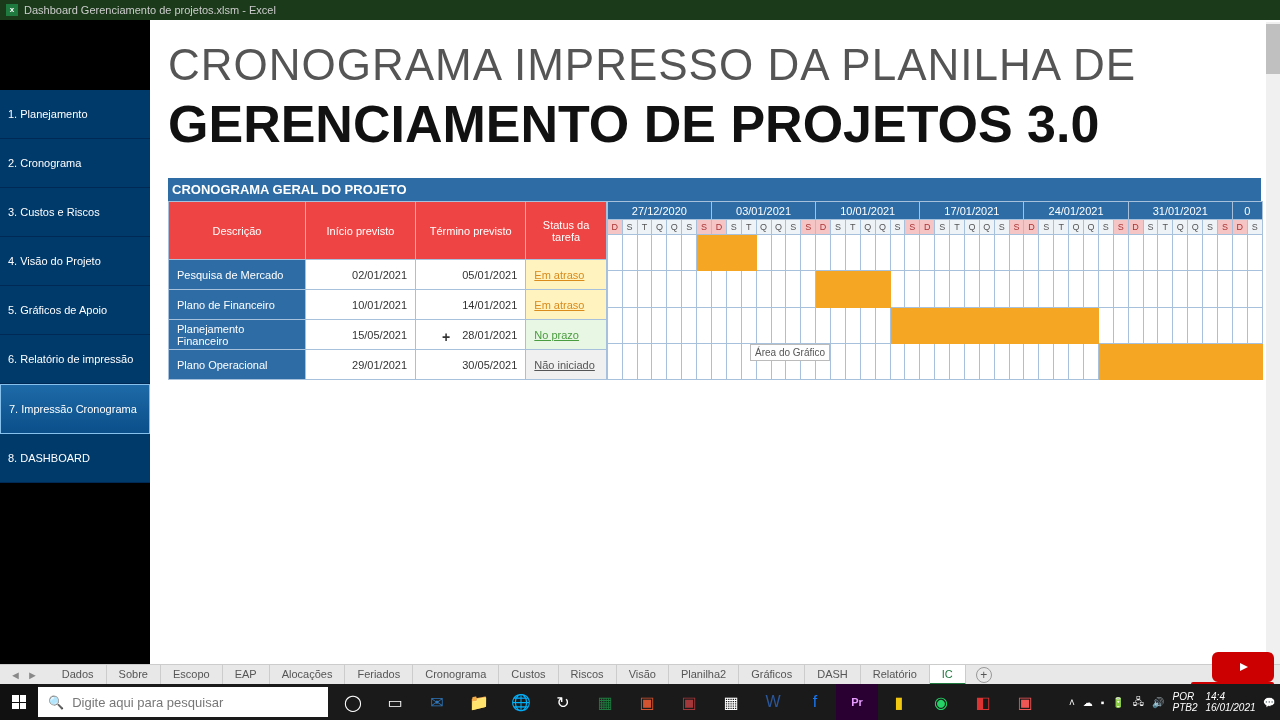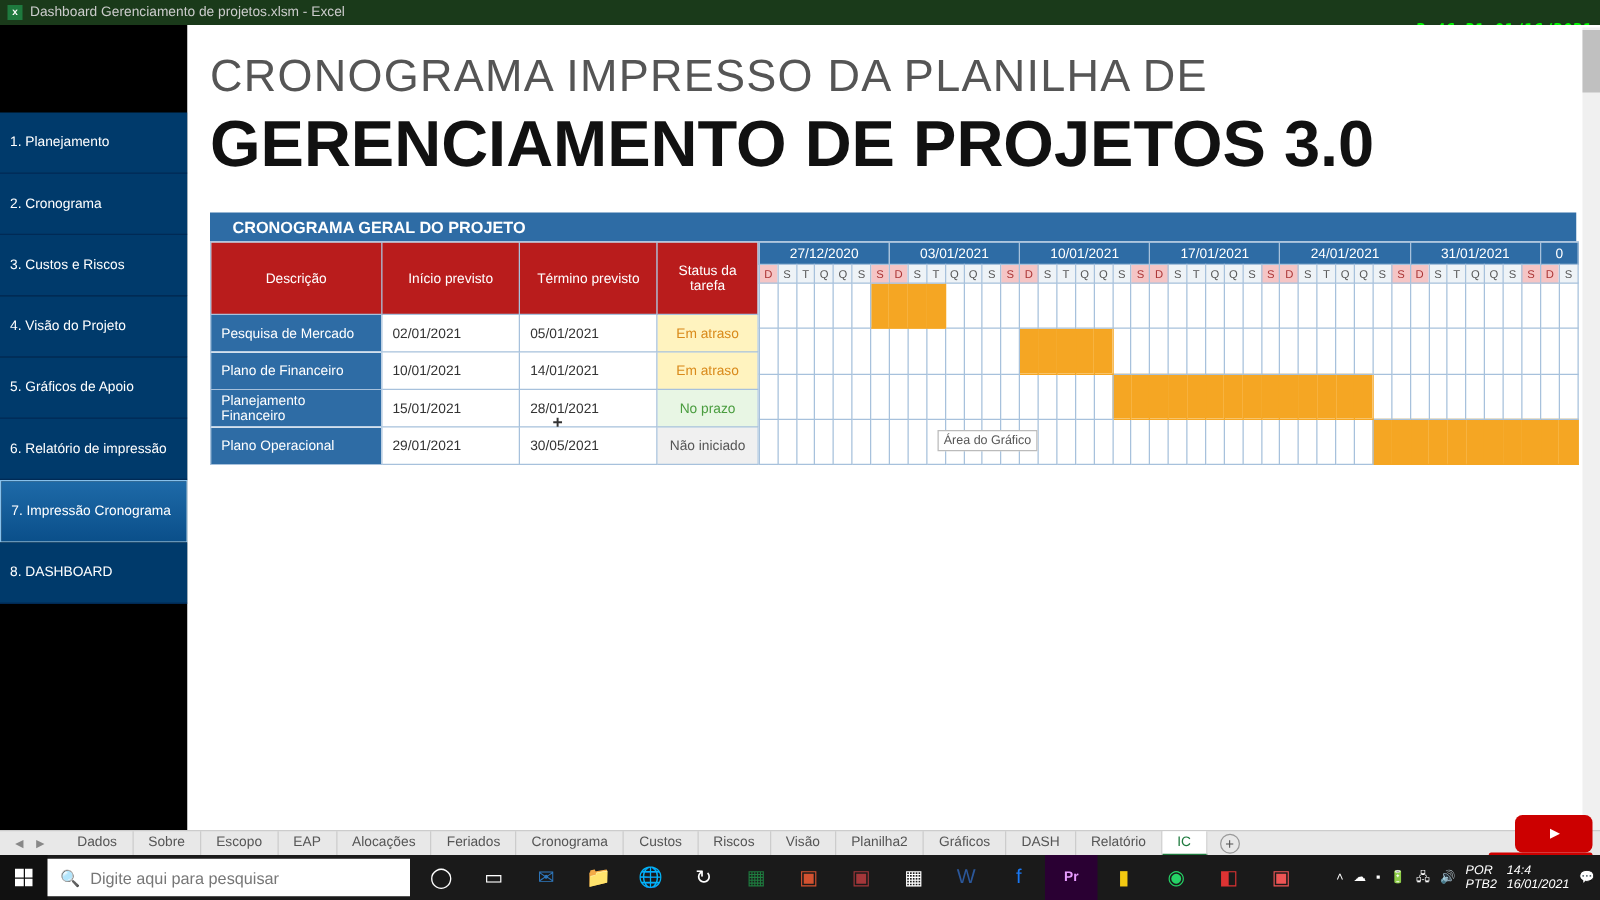--- a/index.html
+++ b/index.html
@@ -10,38 +10,38 @@
 .excel-icon { width: 12px; height: 12px; background: #1e7a3e; display: inline-block; color: #fff; font-size: 8px; line-height: 12px; text-align: center; font-weight: bold; }
 .clock { color: #0f0; font-family: monospace; font-size: 13px; font-weight: bold; margin-top: 28px; }
 
 .sidebar { position: absolute; left: 0; top: 20px; width: 150px; bottom: 56px; background: #000; color: #fff; display: flex; flex-direction: column; }
 .sidebar-top { height: 70px; }
 .nav-item { background: #003a6b; color: #fff; font-size: 11px; padding: 18px 8px; border-bottom: 1px solid #002a55; cursor: pointer; }
 .nav-item.active { background: linear-gradient(#1e6aa8,#0a4f8a); border: 1px solid #86c0ec; }
 
 .main { position: absolute; left: 150px; right: 0; top: 20px; bottom: 56px; background: #fff; overflow: hidden; }
 .content { padding: 20px 0 0 18px; }
-.title1 { color: #555; font-size: 36px; letter-spacing: 1px; font-weight: 400; }
+.title1 { color: #555; font-size: 44px; letter-spacing: 1px; font-weight: 400; }
 .title2 { color: #111; font-size: 52px; font-weight: 900; margin-top: 4px; }
 
-.section-header { background: #2e6ca5; color: #fff; font-weight: bold; font-size: 13px; padding: 4px 18px; margin-top: 24px; width: 1093px; }
+.section-header { background: #2e6ca5; color: #fff; font-weight: bold; font-size: 13px; padding: 4px 4px; margin-top: 24px; width: 1093px; }
 
 .gantt { display: flex; width: 1095px; }
 .gantt table { border-collapse: collapse; }
 .gantt th, .gantt td { border: 1px solid #a7c1dc; font-size: 11px; }
 
-.left-table th { background: #b91c1c; color: #fff; font-weight: 400; padding: 6px 8px; vertical-align: middle; }
+.left-table th { background: #ef4444; color: #fff; font-weight: 400; padding: 6px 8px; vertical-align: middle; }
 .left-table th.desc { width: 138px; height:58px; }
 .left-table th.inicio { width: 111px; }
 .left-table th.termino { width: 111px; }
 .left-table th.status { width: 81px; }
 .left-table td { height: 30px; padding: 0 8px; }
 .left-table .rowlabel { background: #2e6ca5; color: #fff; width:138px; position:relative; }
-.left-table .date { background: #fff; color: #333; text-align: left; }
-.left-table .status-cell { text-align: center; font-size: 11px; }
+.left-table .date { background: #fff; color: #333; text-align: right; }
+.left-table .status-cell { text-align: left; font-size: 11px; text-decoration: underline; }
 .st-atraso { background: #fff3bf; color: #d98a1b; }
 .st-prazo { background: #e8f6e4; color: #4a9d3f; }
 .st-nao { background: #f0f0f0; color: #555; }
 
 .right-table th.week { background: #2e6ca5; color: #fff; height: 18px; font-size:11px; padding: 2px 0; font-weight:400; }
 .right-table th.day { width: 15px; height: 15px; font-size: 9px; color: #555; background: #eef3f7; padding:0; text-align:center; font-weight:400; }
 .right-table th.day.wk { background: #f5c5c5; color: #a33; }
 .right-table td { width: 15px; height: 30px; padding: 0; background:#fff; }
 .right-table td.bar { background: #f5a623; border-color:#f5a623; }
 
@@ -123,21 +123,21 @@
               <td class="status-cell st-atraso">Em atraso</td>
             </tr>
             <tr>
               <td class="rowlabel">Plano de Financeiro</td>
               <td class="date">10/01/2021</td>
               <td class="date">14/01/2021</td>
               <td class="status-cell st-atraso">Em atraso</td>
             </tr>
             <tr>
               <td class="rowlabel">Planejamento Financeiro</td>
-              <td class="date">15/01/2021</td>
+              <td class="date">15/05/2021</td>
               <td class="date">28/01/2021</td>
               <td class="status-cell st-prazo">No prazo</td>
             </tr>
             <tr>
               <td class="rowlabel">Plano Operacional</td>
               <td class="date">29/01/2021</td>
               <td class="date">30/05/2021</td>
               <td class="status-cell st-nao">Não iniciado</td>
             </tr>
           </tbody>

